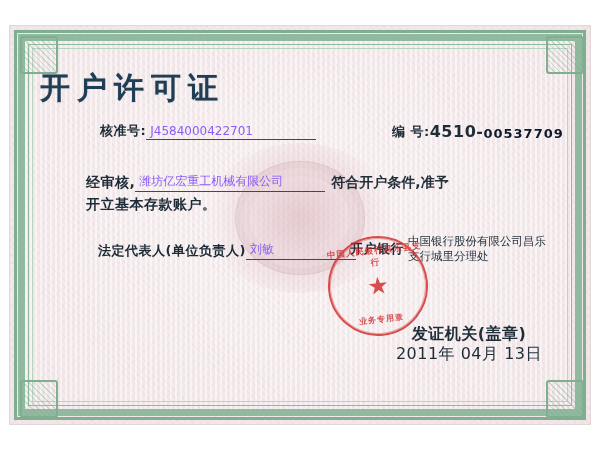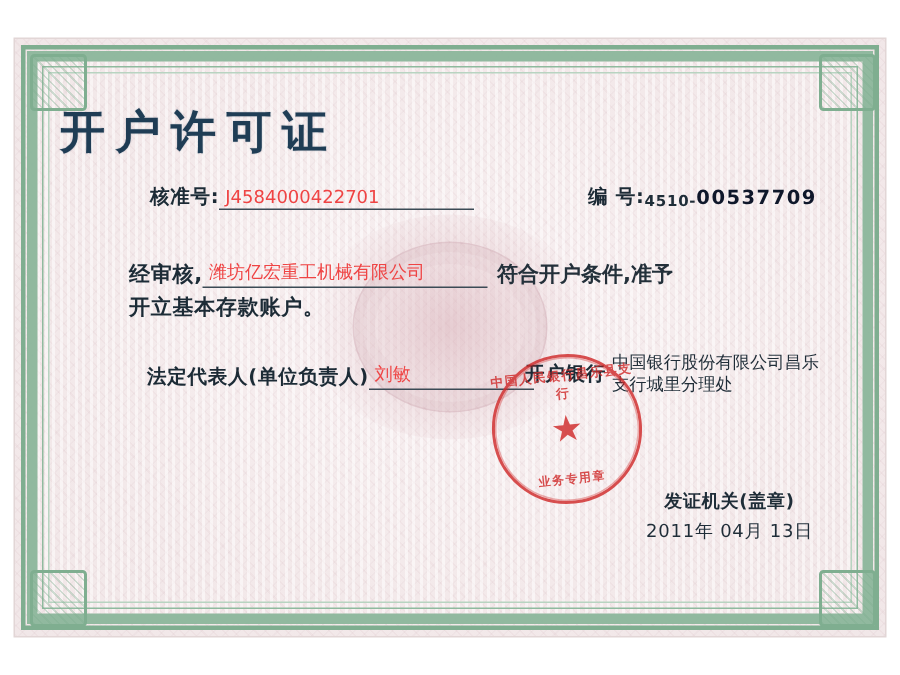--- a/index.html
+++ b/index.html
@@ -155,21 +155,21 @@
   .lbl {
     white-space: nowrap;
     color: #1c2b36;
     font-weight: 700;
     font-size: 13px;
     letter-spacing: 0.5px;
   }
 
   .val {
     white-space: nowrap;
-    color: #ef4444;
+    color: #8b5cf6;
     font-size: 12px;
     padding: 0 4px 1px 4px;
   }
 
   .underline {
     border-bottom: 1px solid #3b4a55;
     flex: 1 1 auto;
     min-width: 10px;
     height: 14px;
     display: flex;
@@ -184,21 +184,21 @@
   .row-number { left: 352px; top: 66px; }
   .num-red {
     color: #0f172a;
     font-weight: 700;
     letter-spacing: 1px;
     font-size: 13px;
   }
   .num-black {
     color: #1f2d38;
     font-weight: 700;
-    font-size: 10px;
+    font-size: 16px;
     letter-spacing: 0.5px;
   }
 
   
   .body-line1 { left: 46px; top: 108px; width: 440px; }
   .body-line1 .lbl { font-size: 14px; margin-top: 10px; }
   .body-line1 .underline { flex: 0 0 190px; width: 190px; }
   .body-line1 .tail { font-size: 14px; font-weight: 700; white-space: nowrap; padding-left: 6px;}
 
   .body-line2 { left: 46px; top: 140px; }
@@ -222,21 +222,21 @@
   
   .row-account { left: 16px; top: 238px; width: 290px; }
   .row-account .underline { flex: 0 0 200px; width: 200px; }
 
   
   .issuer {
     position: absolute;
     right: 18px;
     top: 268px;
     text-align: center;
-    font-size: 12px;
+    font-size: 16px;
     color: #1f2d38;
     line-height: 20px;
   }
   .issuer .line1 { font-weight: 700; letter-spacing: 0.5px; }
   .issuer .line2 { letter-spacing: 0.5px; }
   .issuer .line2 .d { display: inline-block; min-width: 10px; }
 
   
   .seal {
     position: absolute;

